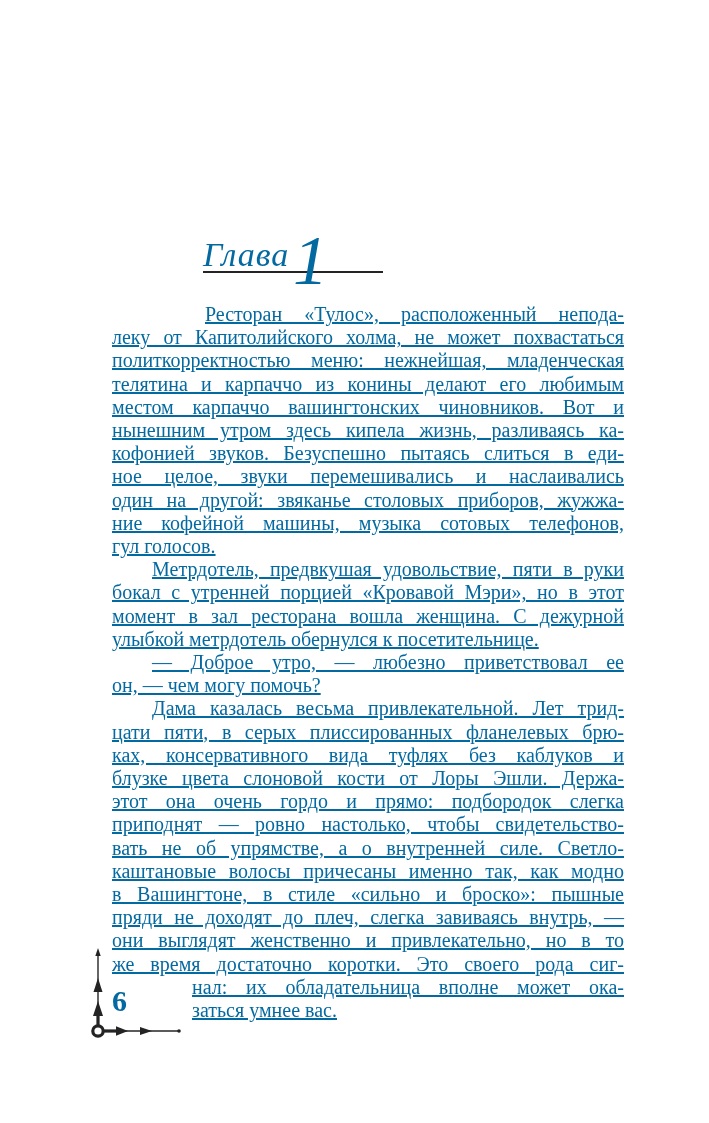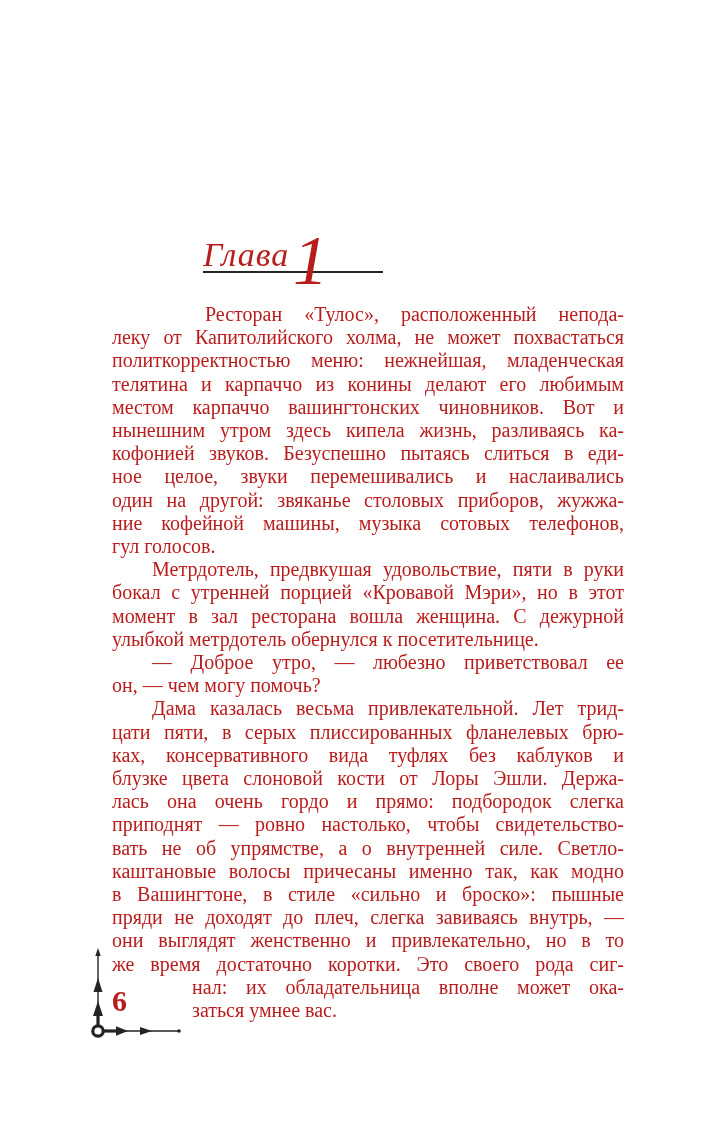--- a/index.html
+++ b/index.html
@@ -3,21 +3,21 @@
 <meta charset="utf-8">
 <style>
   html, body { margin: 0; padding: 0; background: #e8e8e8; }
   .page {
     position: relative;
     width: 709px;
     height: 1123px;
     margin: 0 auto;
     background: #ffffff;
     font-family: "Liberation Serif", serif;
-    color: #b91c1c;
+    color: #0369a1;
     overflow: hidden;
   }
   
   .chapter-label {
     position: absolute;
     left: 203px;
     top: 238px;
     font-style: italic;
     font-size: 34px;
     line-height: 34px;
@@ -42,20 +42,21 @@
     background: #242424;
     z-index: 1;
   }
   
   .body-text {
     position: absolute;
     left: 112px;
     top: 303px;
     width: 512px;
     font-size: 20px;
+    text-decoration: underline;
   }
   .line {
     line-height: 23.2px;
     text-align: justify;
     text-align-last: justify;
     white-space: normal;
   }
   .line.align-left {
     text-align: center;
     text-align-last: left;
@@ -112,21 +113,21 @@
       </div>
       <div>
         <div class="line indent-normal">— Доброе утро, — любезно приветствовал ее</div>
         <div class="line align-left">он, — чем могу помочь?</div>
       </div>
       <div>
         <div class="line indent-normal">Дама казалась весьма привлекательной. Лет трид-</div>
         <div class="line">цати пяти, в серых плиссированных фланелевых брю-</div>
         <div class="line">ках, консервативного вида туфлях без каблуков и</div>
         <div class="line">блузке цвета слоновой кости от Лоры Эшли. Держа-</div>
-        <div class="line">лась она очень гордо и прямо: подбородок слегка</div>
+        <div class="line">этот она очень гордо и прямо: подбородок слегка</div>
         <div class="line">приподнят — ровно настолько, чтобы свидетельство-</div>
         <div class="line">вать не об упрямстве, а о внутренней силе. Светло-</div>
         <div class="line">каштановые волосы причесаны именно так, как модно</div>
         <div class="line">в Вашингтоне, в стиле «сильно и броско»: пышные</div>
         <div class="line">пряди не доходят до плеч, слегка завиваясь внутрь, —</div>
         <div class="line">они выглядят женственно и привлекательно, но в то</div>
         <div class="line">же время достаточно коротки. Это своего рода сиг-</div>
         <div class="line offset-left">нал: их обладательница вполне может ока-</div>
         <div class="line align-left offset-left">заться умнее вас.</div>
       </div>

